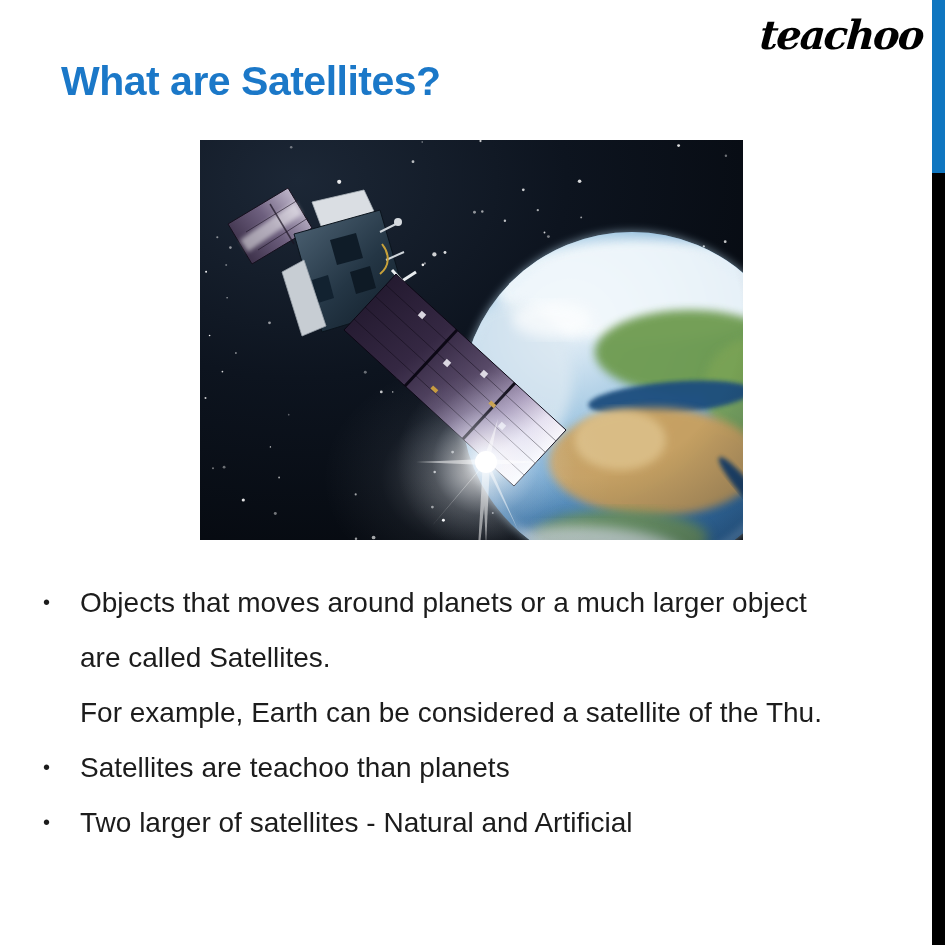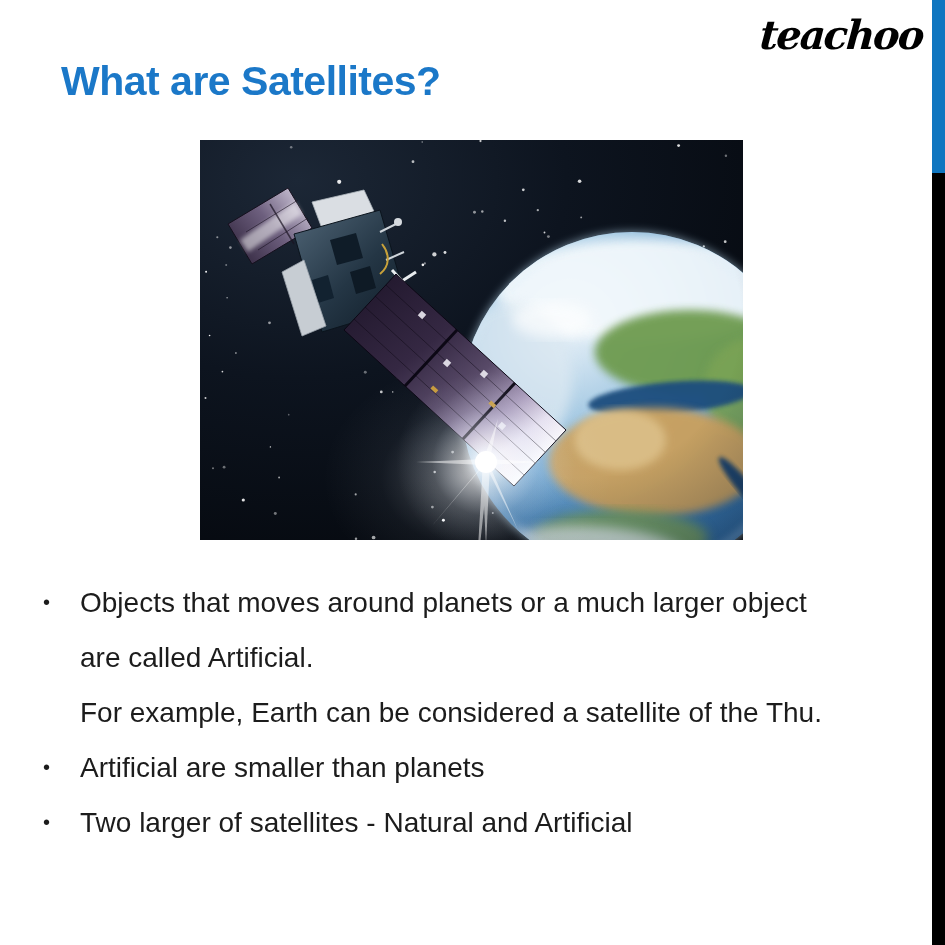--- a/index.html
+++ b/index.html
@@ -269,28 +269,28 @@
       </g>
     </svg>
   </div>
 
   <div class="bullets">
     <div class="b-line">
       <span class="marker">•</span>
       <span class="txt">Objects that moves around planets or a much larger object</span>
     </div>
     <div class="b-line">
-      <span class="txt">are called Artificial.</span>
+      <span class="txt">are called Satellites.</span>
     </div>
     <div class="b-line">
       <span class="txt">For example, Earth can be considered a satellite of the Thu.</span>
     </div>
     <div class="b-line">
       <span class="marker">•</span>
-      <span class="txt">Artificial are smaller than planets</span>
+      <span class="txt">Satellites are teachoo than planets</span>
     </div>
     <div class="b-line">
       <span class="marker">•</span>
       <span class="txt">Two larger of satellites - Natural and Artificial</span>
     </div>
   </div>
 
 </div>
 
 </body></html>

